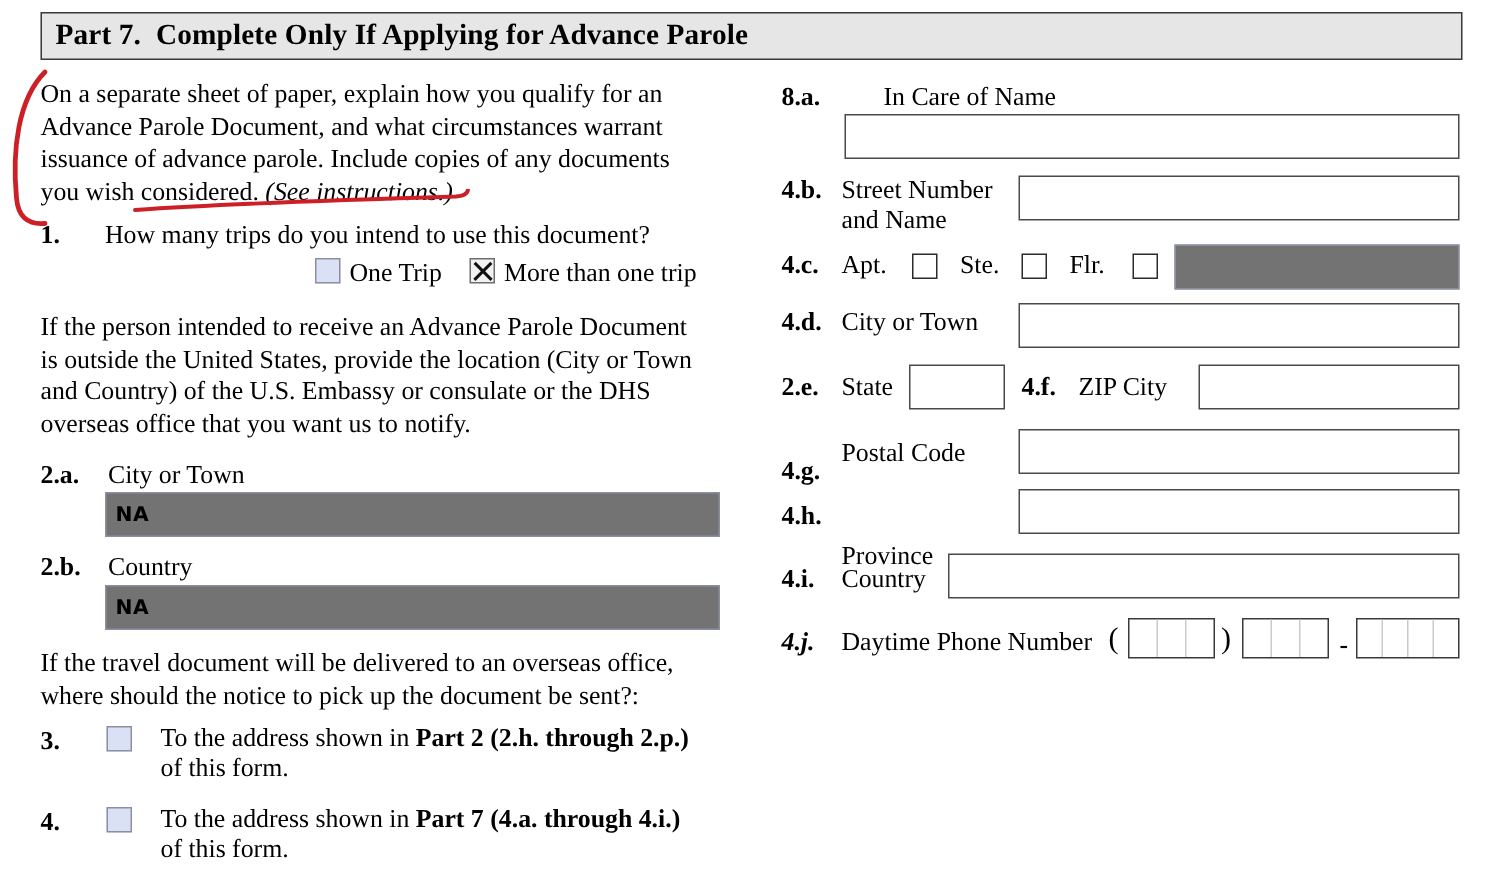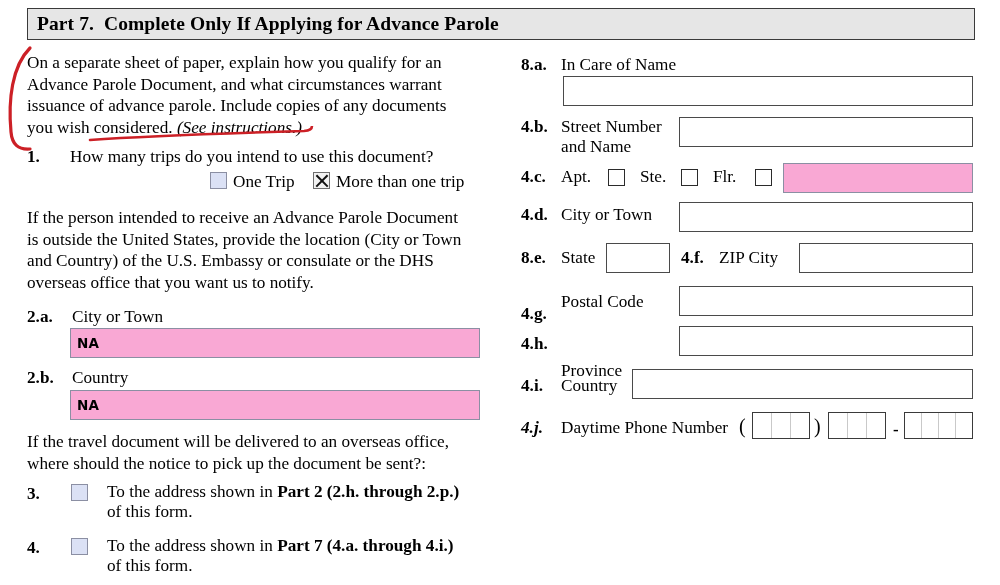--- a/index.html
+++ b/index.html
@@ -59,21 +59,21 @@
   .bold { font-weight: bold; }
 
   
   .box {
     position: absolute;
     box-sizing: border-box;
     background: #ffffff;
     border: 1.6px solid #4a4a4a;
   }
   .box.filled {
-    background: #f9a8d4;
+    background: #737373;
     border: 1.6px solid #8b8fa3;
   }
   .box .val {
     font-family: "DejaVu Sans", "Liberation Sans", sans-serif;
     font-size: 13.5px;
     font-weight: bold;
     position: absolute;
     left: 6px;
     top: 50%;
     transform: translateY(-50%);
@@ -183,21 +183,21 @@
 
 <div class="num" style="left:27px; top:484px;">3.</div>
 <div class="cbox blue" style="left:71px; top:484px;"></div>
 <div class="lbl" style="left:107px; top:482px; width:380px;"><span>To the address shown in </span><span class="bold">Part 2 (2.h. through 2.p.)</span><br><span>of this form.</span></div>
 
 <div class="num" style="left:27px; top:538px;">4.</div>
 <div class="cbox blue" style="left:71px; top:538px;"></div>
 <div class="lbl" style="left:107px; top:536px; width:380px;"><span>To the address shown in </span><span class="bold">Part 7 (4.a. through 4.i.)</span><br><span>of this form.</span></div>
 
 <div class="num" style="left:521px; top:55px;">8.a.</div>
-<div class="lbl" style="left:561px; top:55px;">In Care of Name</div>
+<div class="lbl" style="left:589px; top:55px;">In Care of Name</div>
 <div class="box" style="left:563px; top:76px; width:410px; height:30px;">
   <span class="val"></span>
 </div>
 
 <div class="num" style="left:521px; top:117px;text-align:center;">4.b.</div>
 <div class="lbl" style="left:561px; top:117px; width:120px;">Street Number
 and Name</div>
 <div class="box" style="left:679px; top:117px; width:294px; height:30px;">
   <span class="val"></span>
 </div>
@@ -212,21 +212,21 @@
 <div class="box filled" style="left:783px; top:163px; width:190px; height:30px;">
   <span class="val"></span>
 </div>
 
 <div class="num" style="left:521px; top:205px;">4.d.</div>
 <div class="lbl" style="left:561px; top:205px;">City or Town</div>
 <div class="box" style="left:679px; top:202px; width:294px; height:30px;">
   <span class="val"></span>
 </div>
 
-<div class="num" style="left:521px; top:248px;">8.e.</div>
+<div class="num" style="left:521px; top:248px;">2.e.</div>
 <div class="lbl" style="left:561px; top:248px;">State</div>
 <div class="box" style="left:606px; top:243px; width:64px; height:30px;">
   <span class="val"></span>
 </div>
 <div class="num" style="left:681px; top:248px;">4.f.</div>
 <div class="lbl" style="left:719px; top:248px;">ZIP City</div>
 <div class="box" style="left:799px; top:243px; width:174px; height:30px;">
   <span class="val"></span>
 </div>
 

